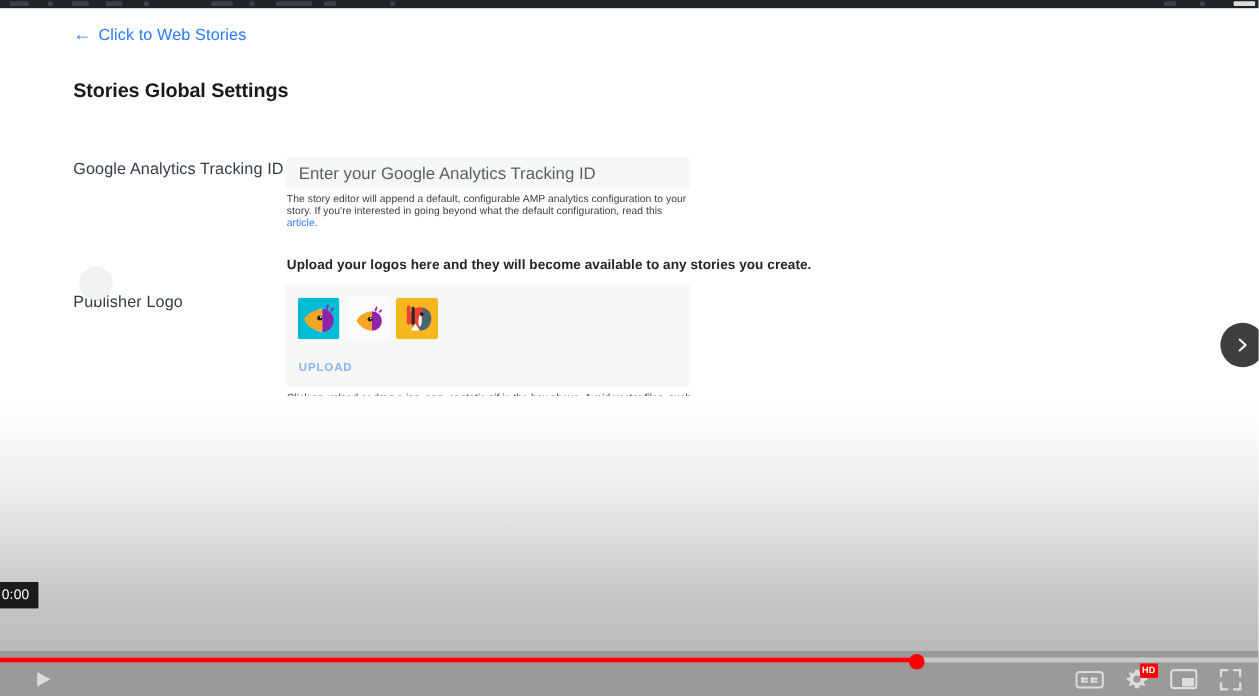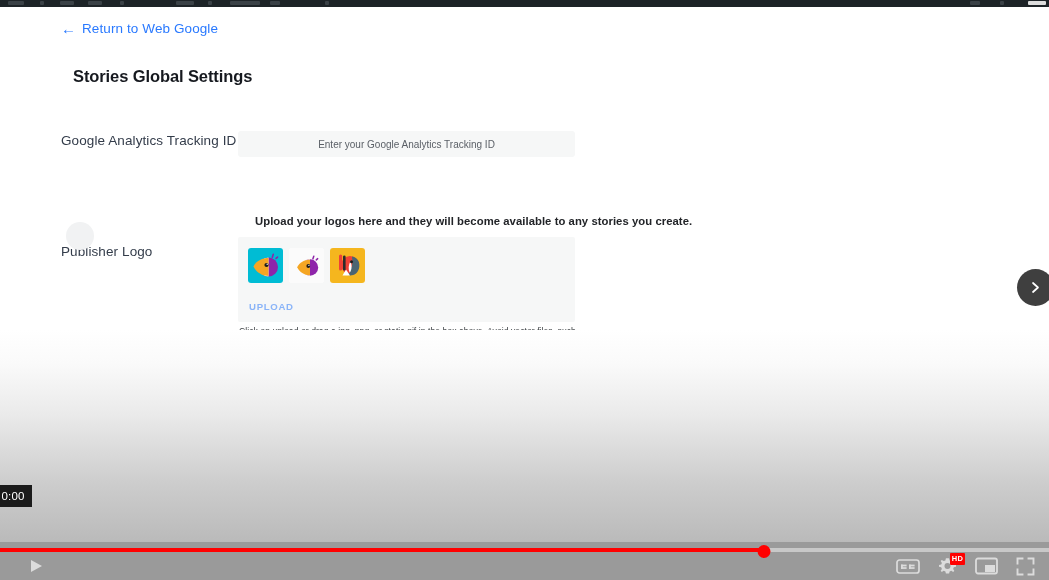--- a/index.html
+++ b/index.html
@@ -65,21 +65,20 @@
     color: #2979ff;
   }
 
   .page-title {
     position: absolute;
     left: 61px; top: 60px;
     font-size: 16.5px;
     font-weight: bold;
     color: #16191f;
     letter-spacing: -0.1px;
-    margin-left: 12px;
   }
 
   
   .row-label {
     position: absolute;
     font-size: 13.5px;
     color: #333c4a;
     letter-spacing: 0.1px;
   }
   .label-ga { left: 61px; top: 126px; }
@@ -98,44 +97,43 @@
     position: absolute;
     left: 238px; top: 124px;
     width: 337px;
     height: 26px;
     background: #f6f7f7;
     border: none;
     border-radius: 3px;
     padding: 0 11px;
     box-sizing: border-box;
     font-family: "Liberation Sans", sans-serif;
-    font-size: 10px;
+    font-size: 14px;
     color: #4d7c0f;
     outline: none;
-    text-align: center;
   }
   .ga-input::placeholder { color: #5a5f66; }
 
   .helper {
     position: absolute;
     font-size: 8.6px;
     line-height: 9.8px;
     color: #3c4043;
     letter-spacing: 0.05px;
   }
   .helper-ga { left: 239px; top: 154px; width: 340px; }
   .helper-logo { left: 239px; top: 320px; width: 340px; }
   .helper a {
     color: #2979ff;
     text-decoration: none;
   }
 
   .logo-intro {
     position: absolute;
-    left: 255px; top: 208px;
+    left: 239px; top: 208px;
     font-size: 11.3px;
     font-weight: bold;
     color: #222428;
     letter-spacing: 0.05px;
   }
 
   .logo-box {
     position: absolute;
     left: 238px; top: 230px;
     width: 337px;
@@ -306,29 +304,32 @@
     <div class="tsblip" style="left:325px;width:4px;"></div>
     <div class="tsblip" style="left:970px;width:10px;"></div>
     <div class="tsblip" style="left:1000px;width:4px;"></div>
     <div class="tsblip" style="left:1028px;width:18px;background:#dcdcdc;"></div>
   </div>
 
   <div class="page">
 
     <a class="return-link" href="#">
       <span class="arrow-left">←</span>
-      <span>Return to Web Google</span>
+      <span>Click to Web Stories</span>
     </a>
 
     <div class="page-title">Stories Global Settings</div>
 
     <div class="row-label label-ga">Google Analytics Tracking ID</div>
 
     <input class="ga-input" type="text" placeholder="Enter your Google Analytics Tracking ID" style="">
 
+    <div class="helper helper-ga">
+      <span>The story editor will append a default, configurable AMP analytics configuration to your story. If you're interested in going beyond what the default configuration, read this </span><a href="#">article</a><span>.</span>
+    </div>
 
     <div class="row-label label-logo">Publisher Logo</div>
     <div class="cursor-blob"></div>
 
     <div class="logo-intro">Upload your logos here and they will become available to any stories you create.</div>
 
     <div class="logo-box">
       <div class="logo-strip">
 
         <div class="logo-thumb">

